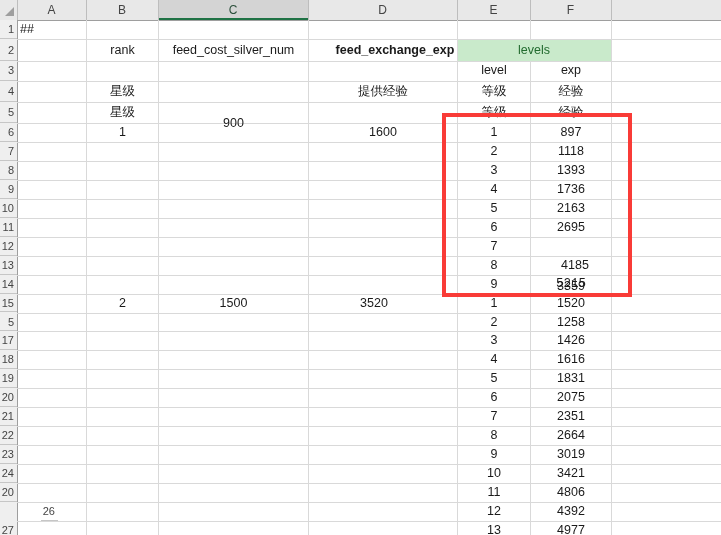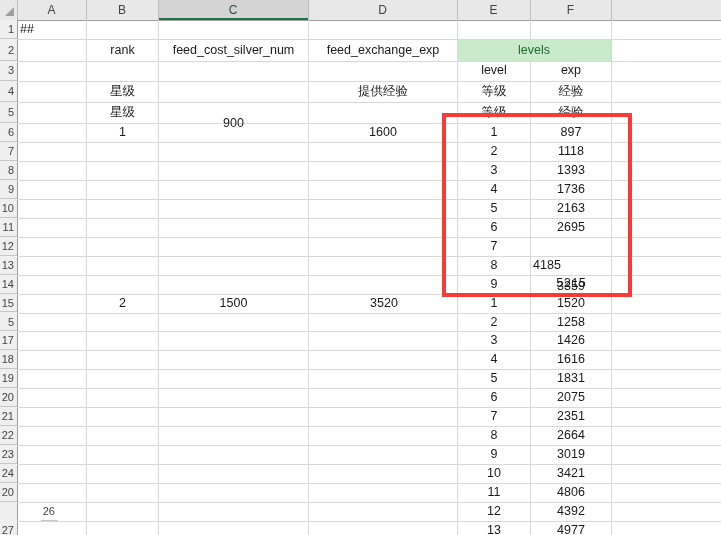--- a/index.html
+++ b/index.html
@@ -67,21 +67,21 @@
       <div class="hline" style="top: 407.25px;"></div>
       <div class="hline" style="top: 426.2px;"></div>
       <div class="hline" style="top: 445.15px;"></div>
       <div class="hline" style="top: 464.1px;"></div>
       <div class="hline" style="top: 483.05px;"></div>
       <div class="hline" style="top: 502px;"></div>
       <div class="hline" style="top: 520.95px;"></div>
       <div class="cell left" style="left: 18px; width: 68px; top: 20px; height: 19px; line-height: 19px;">##</div>
       <div class="cell" style="left: 87px; width: 71px; top: 39px; height: 22px; line-height: 22px;">rank</div>
       <div class="cell" style="left: 159px; width: 149px; top: 39px; height: 22px; line-height: 22px;">feed_cost_silver_num</div>
-      <div class="cell" style="left: 309px; width: 148px; top: 39px; height: 22px; line-height: 22px;">feed_exchange_exp</div>
+      <div class="cell" style="left: 321px; width: 148px; top: 39px; height: 22px; line-height: 22px; font-weight: bold;">feed_exchange_exp</div>
       <div class="cell" style="left: 458px; width: 72px; top: 61px; height: 19.5px; line-height: 19.5px;">level</div>
       <div class="cell" style="left: 531px; width: 80px; top: 61px; height: 19.5px; line-height: 19.5px;">exp</div>
       <div class="cell" style="left: 87px; width: 71px; top: 80.5px; height: 21px; line-height: 21px;">星级</div>
       <div class="cell" style="left: 309px; width: 148px; top: 80.5px; height: 21px; line-height: 21px;">提供经验</div>
       <div class="cell" style="left: 458px; width: 72px; top: 80.5px; height: 21px; line-height: 21px;">等级</div>
       <div class="cell" style="left: 531px; width: 80px; top: 80.5px; height: 21px; line-height: 21px;">经验</div>
       <div class="cell" style="left: 87px; width: 71px; top: 101.5px; height: 21.5px; line-height: 21.5px;">星级</div>
       <div class="cell" style="left: 458px; width: 72px; top: 101.5px; height: 21.5px; line-height: 21.5px;">等级</div>
       <div class="cell" style="left: 531px; width: 80px; top: 101.5px; height: 21.5px; line-height: 21.5px;">经验</div>
       <div class="cell" style="left: 87px; width: 71px; top: 123px; height: 18.95px; line-height: 18.95px;">1</div>
@@ -95,26 +95,26 @@
       <div class="cell" style="left: 531px; width: 80px; top: 160.9px; height: 18.95px; line-height: 18.95px;">1393</div>
       <div class="cell" style="left: 458px; width: 72px; top: 179.85px; height: 18.95px; line-height: 18.95px;">4</div>
       <div class="cell" style="left: 531px; width: 80px; top: 179.85px; height: 18.95px; line-height: 18.95px;">1736</div>
       <div class="cell" style="left: 458px; width: 72px; top: 198.8px; height: 18.95px; line-height: 18.95px;">5</div>
       <div class="cell" style="left: 531px; width: 80px; top: 198.8px; height: 18.95px; line-height: 18.95px;">2163</div>
       <div class="cell" style="left: 458px; width: 72px; top: 217.75px; height: 18.95px; line-height: 18.95px;">6</div>
       <div class="cell" style="left: 531px; width: 80px; top: 217.75px; height: 18.95px; line-height: 18.95px;">2695</div>
       <div class="cell" style="left: 458px; width: 72px; top: 236.7px; height: 18.95px; line-height: 18.95px;">7</div>
       <div class="cell" style="left: 531px; width: 80px; top: 236.7px; height: 18.95px; line-height: 18.95px; margin-top: 40px;">3359</div>
       <div class="cell" style="left: 458px; width: 72px; top: 255.65px; height: 18.95px; line-height: 18.95px;">8</div>
-      <div class="cell" style="left: 507px; width: 80px; top: 255.65px; height: 18.95px; line-height: 18.95px;">4185</div>
+      <div class="cell" style="left: 535px; width: 80px; top: 255.65px; height: 18.95px; line-height: 18.95px;">4185</div>
       <div class="cell" style="left: 458px; width: 72px; top: 274.6px; height: 18.95px; line-height: 18.95px;">9</div>
       <div class="cell" style="left: 531px; width: 80px; top: 274.6px; height: 18.95px; line-height: 18.95px; font-family: Liberation Mono, monospace;">5215</div>
       <div class="cell" style="left: 87px; width: 71px; top: 293.55px; height: 18.95px; line-height: 18.95px;">2</div>
       <div class="cell" style="left: 159px; width: 149px; top: 293.55px; height: 18.95px; line-height: 18.95px;">1500</div>
-      <div class="cell" style="left: 310px; width: 148px; top: 293.55px; height: 18.95px; line-height: 18.95px;">3520</div>
+      <div class="cell" style="left: 300px; width: 148px; top: 293.55px; height: 18.95px; line-height: 18.95px;">3520</div>
       <div class="cell" style="left: 458px; width: 72px; top: 293.55px; height: 18.95px; line-height: 18.95px;">1</div>
       <div class="cell" style="left: 531px; width: 80px; top: 293.55px; height: 18.95px; line-height: 18.95px;">1520</div>
       <div class="cell" style="left: 458px; width: 72px; top: 312.5px; height: 18.95px; line-height: 18.95px;">2</div>
       <div class="cell" style="left: 531px; width: 80px; top: 312.5px; height: 18.95px; line-height: 18.95px;">1258</div>
       <div class="cell" style="left: 458px; width: 72px; top: 331.45px; height: 18.95px; line-height: 18.95px;">3</div>
       <div class="cell" style="left: 531px; width: 80px; top: 331.45px; height: 18.95px; line-height: 18.95px;">1426</div>
       <div class="cell" style="left: 458px; width: 72px; top: 350.4px; height: 18.95px; line-height: 18.95px;">4</div>
       <div class="cell" style="left: 531px; width: 80px; top: 350.4px; height: 18.95px; line-height: 18.95px;">1616</div>
       <div class="cell" style="left: 458px; width: 72px; top: 369.35px; height: 18.95px; line-height: 18.95px;">5</div>
       <div class="cell" style="left: 531px; width: 80px; top: 369.35px; height: 18.95px; line-height: 18.95px;">1831</div>

